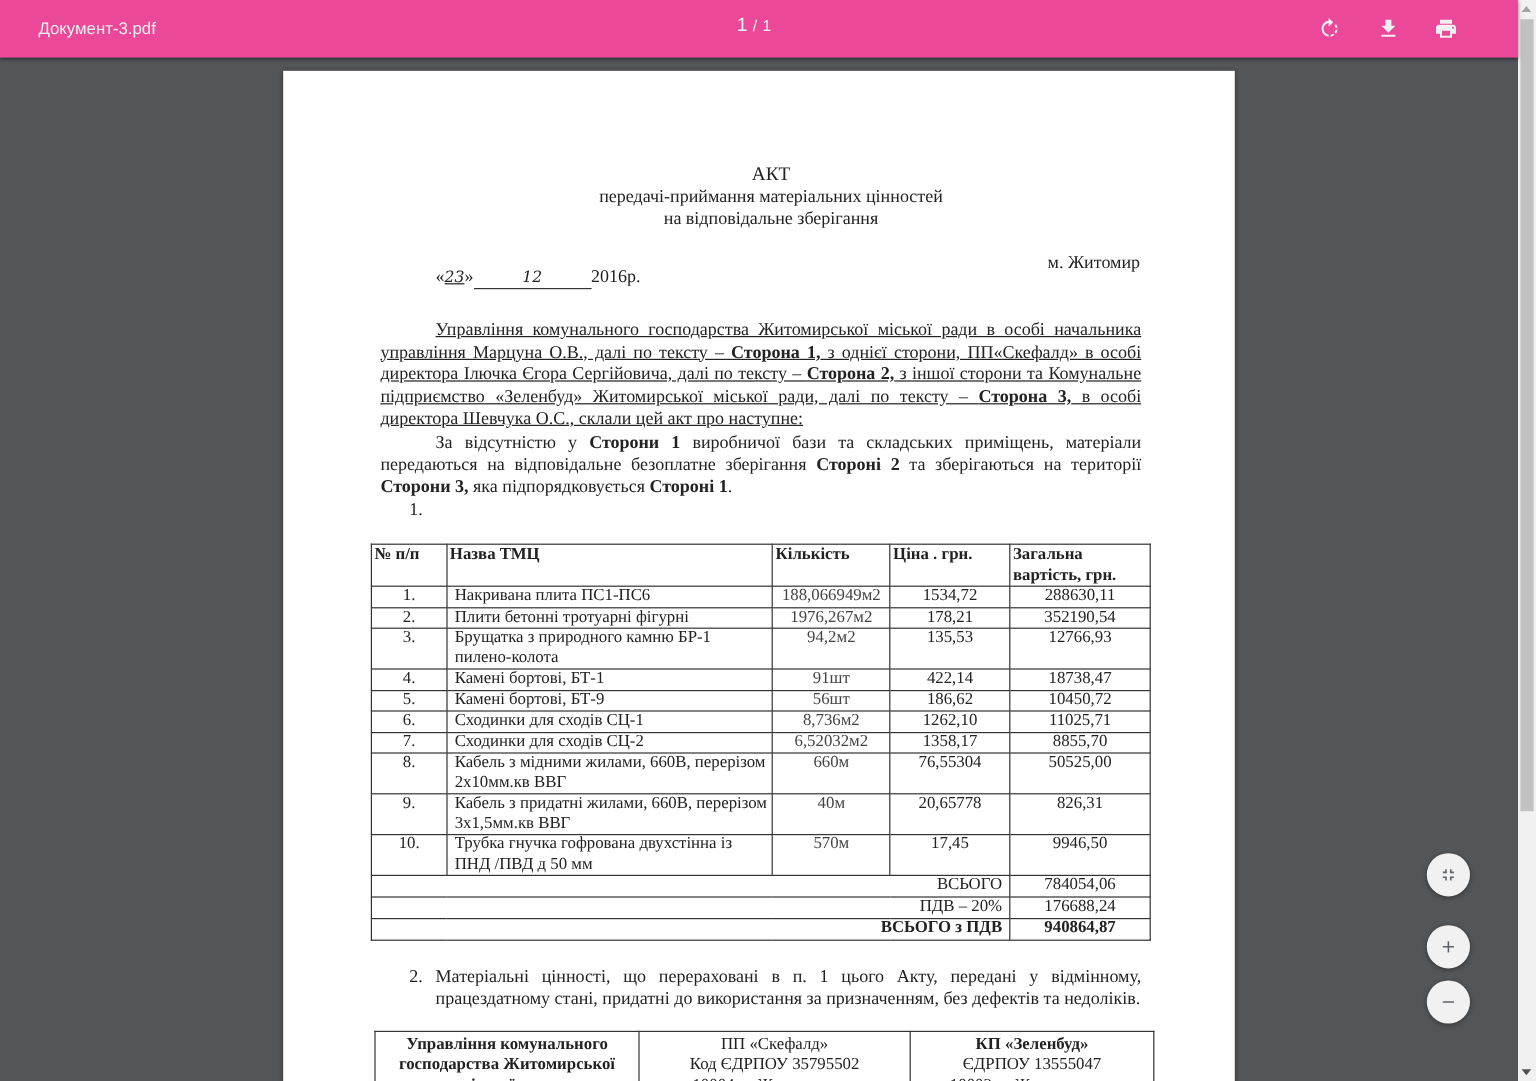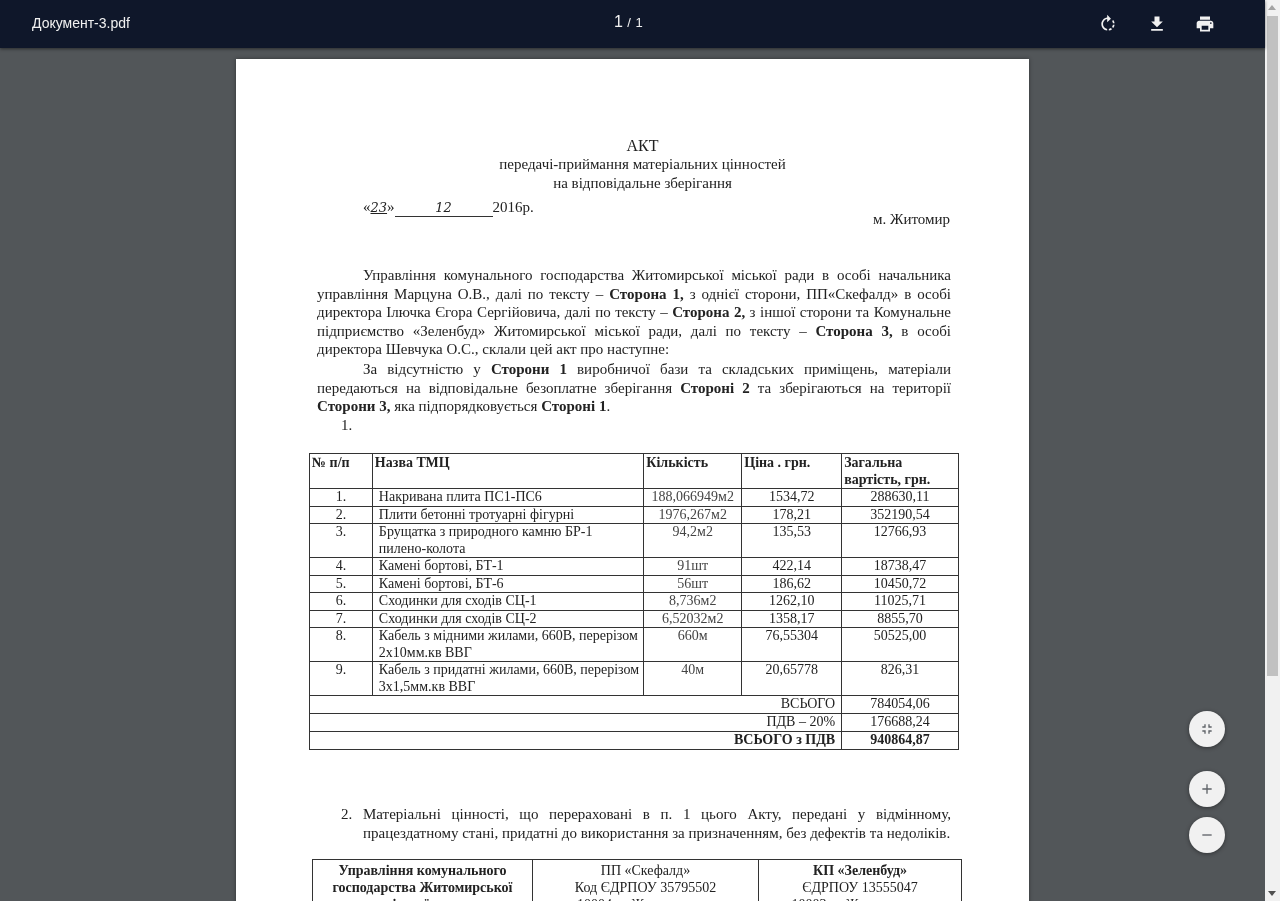--- a/index.html
+++ b/index.html
@@ -1,21 +1,21 @@
 <!DOCTYPE html>
 <html><head>
 <meta charset="utf-8">
 <style>
   * { box-sizing: border-box; margin: 0; padding: 0; }
   html, body { width: 1280px; height: 901px; overflow: hidden; }
   body { background: #525659; font-family: "Liberation Sans", sans-serif; position: relative; }
 
   .toolbar {
     position: absolute; left: 0; top: 0; width: 1265px; height: 48px;
-    background: #0f172a; color: #f1f1f1;
+    background: #ec4899; color: #f1f1f1;
     box-shadow: 0 1px 3px rgba(0,0,0,0.5);
     z-index: 5;
   }
   .toolbar .title {
     position: absolute; left: 32px; top: 15px; font-size: 14px; color: #f1f1f1;
   }
   .toolbar .pager {
     position: absolute; left: 614px; top: 13px; font-size: 16px; color: #f1f1f1;
   }
   .toolbar .pager .cur { font-size: 16px; }
@@ -44,28 +44,28 @@
     background: #fff; box-shadow: 0 0 4px rgba(0,0,0,0.4);
     font-family: "Liberation Serif", serif; color: #222;
     overflow: hidden;
   }
   .page .inner { position: absolute; left: 0; top: 0; width: 793px; }
 
   .doc-title { position: absolute; left: 0; width: 813px; text-align: center; font-size: 15px; }
   .t1 { top: 78px; font-size: 16px; }
   .t2 { top: 97px; }
   .t3 { top: 116px; }
-  .date { position: absolute; left: 127px; top: 140px; font-size: 15px; }
+  .date { position: absolute; left: 127px; top: 164px; font-size: 15px; }
   .date .hand { font-family: "DejaVu Serif", serif; font-style: italic; font-size: 13px; }
   .date .line { display: inline-block; border-bottom: 1px solid #333; }
   .city { position: absolute; left: 593px; top: 152px; font-size: 15px; margin-left: 44px; }
 
   .para { position: absolute; left: 81px; width: 634px; font-size: 15px; line-height: 18.6px; text-align: justify; }
   .para b { font-weight: bold; }
-  .p1 { top: 207px; text-indent: 46px; }
+  .p1 { top: 207px; text-indent: 46px; text-decoration: underline; }
   .p2 { top: 301px; text-indent: 46px; }
   .li { position: absolute; left: 81px; width: 634px; font-size: 15px; line-height: 18.6px; text-align: justify; padding-left: 46px; }
   .li .num { position: absolute; left: 24px; top: 0; }
   .li1 { top: 357px; }
   .li2 { top: 746px; }
 
   table.tmc {
     position: absolute; left: 73px; top: 394px; width: 650px;
     border-collapse: collapse; font-size: 14px; line-height: 16.5px;
   }
@@ -188,21 +188,21 @@
           </tr>
           <tr>
             <td class="n">4.</td>
             <td class="name">Камені бортові, БТ-1</td>
             <td class="q">91шт</td>
             <td class="p">422,14</td>
             <td class="s">18738,47</td>
           </tr>
           <tr>
             <td class="n">5.</td>
-            <td class="name">Камені бортові, БТ-6</td>
+            <td class="name">Камені бортові, БТ-9</td>
             <td class="q">56шт</td>
             <td class="p">186,62</td>
             <td class="s">10450,72</td>
           </tr>
           <tr>
             <td class="n">6.</td>
             <td class="name">Сходинки для сходів СЦ-1</td>
             <td class="q">8,736м2</td>
             <td class="p">1262,10</td>
             <td class="s">11025,71</td>
@@ -220,20 +220,27 @@
             <td class="q">660м</td>
             <td class="p">76,55304</td>
             <td class="s">50525,00</td>
           </tr>
           <tr>
             <td class="n">9.</td>
             <td class="name">Кабель з придатні жилами, 660В, перерізом 3х1,5мм.кв ВВГ</td>
             <td class="q">40м</td>
             <td class="p">20,65778</td>
             <td class="s">826,31</td>
+          </tr>
+          <tr>
+            <td class="n">10.</td>
+            <td class="name">Трубка гнучка гофрована  двухстінна із ПНД /ПВД д 50 мм</td>
+            <td class="q">570м</td>
+            <td class="p">17,45</td>
+            <td class="s">9946,50</td>
           </tr>
           <tr class="tot">
             <td colspan="4" class="lbl">ВСЬОГО</td>
             <td class="s">784054,06</td>
           </tr>
           <tr class="tot">
             <td colspan="4" class="lbl">ПДВ – 20%</td>
             <td class="s">176688,24</td>
           </tr>
           <tr class="tot grand">

